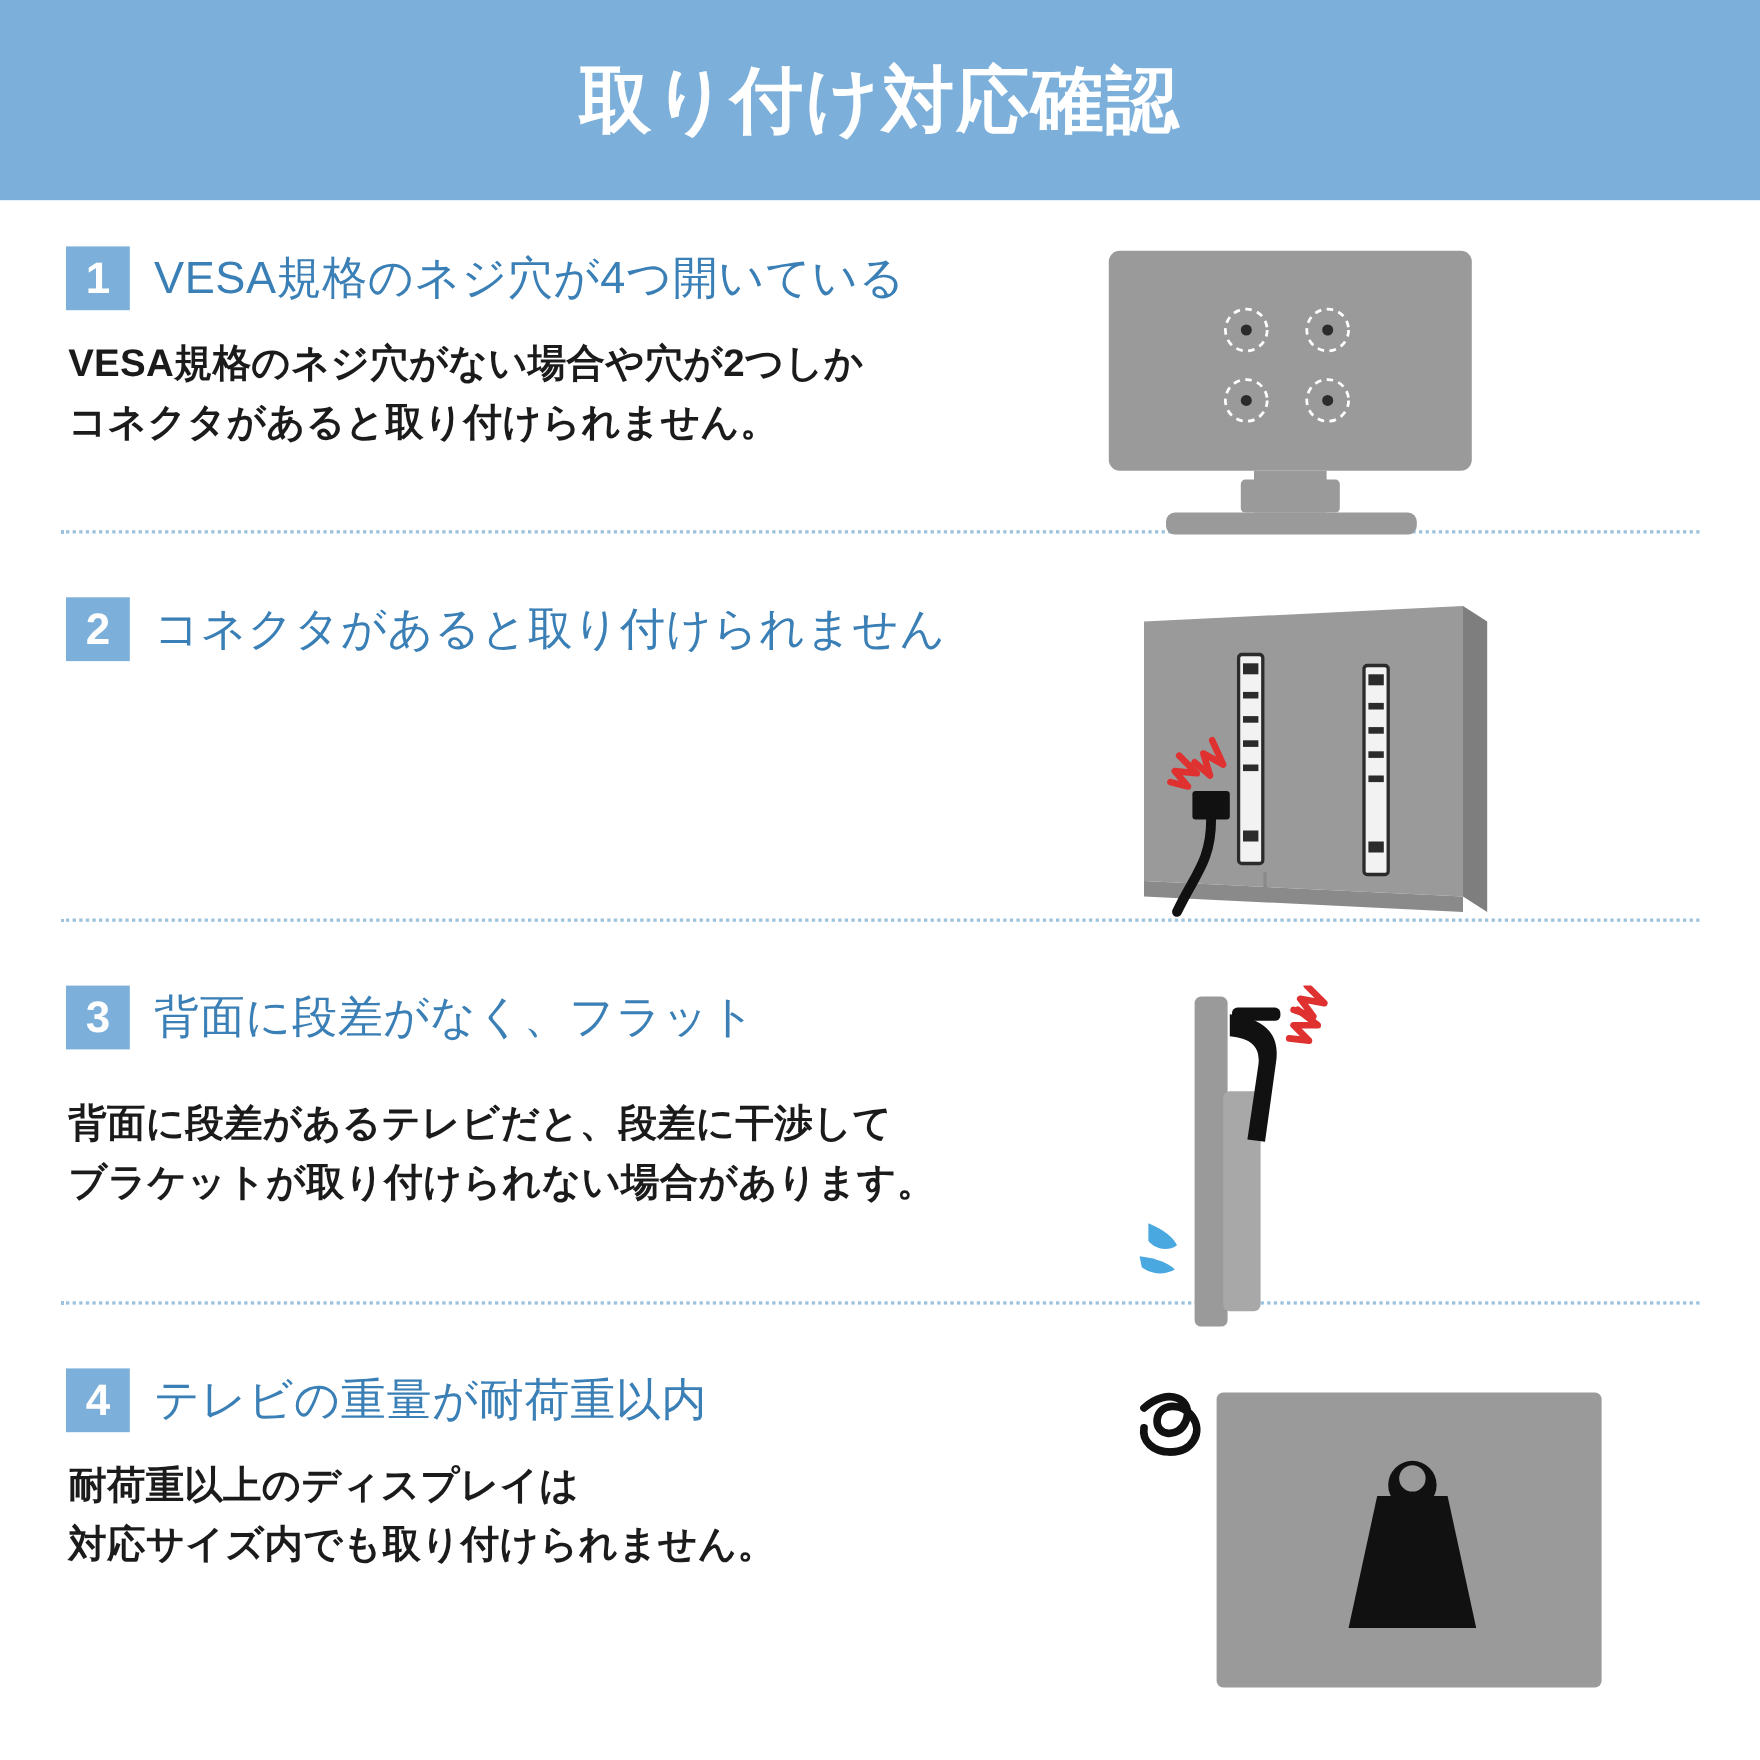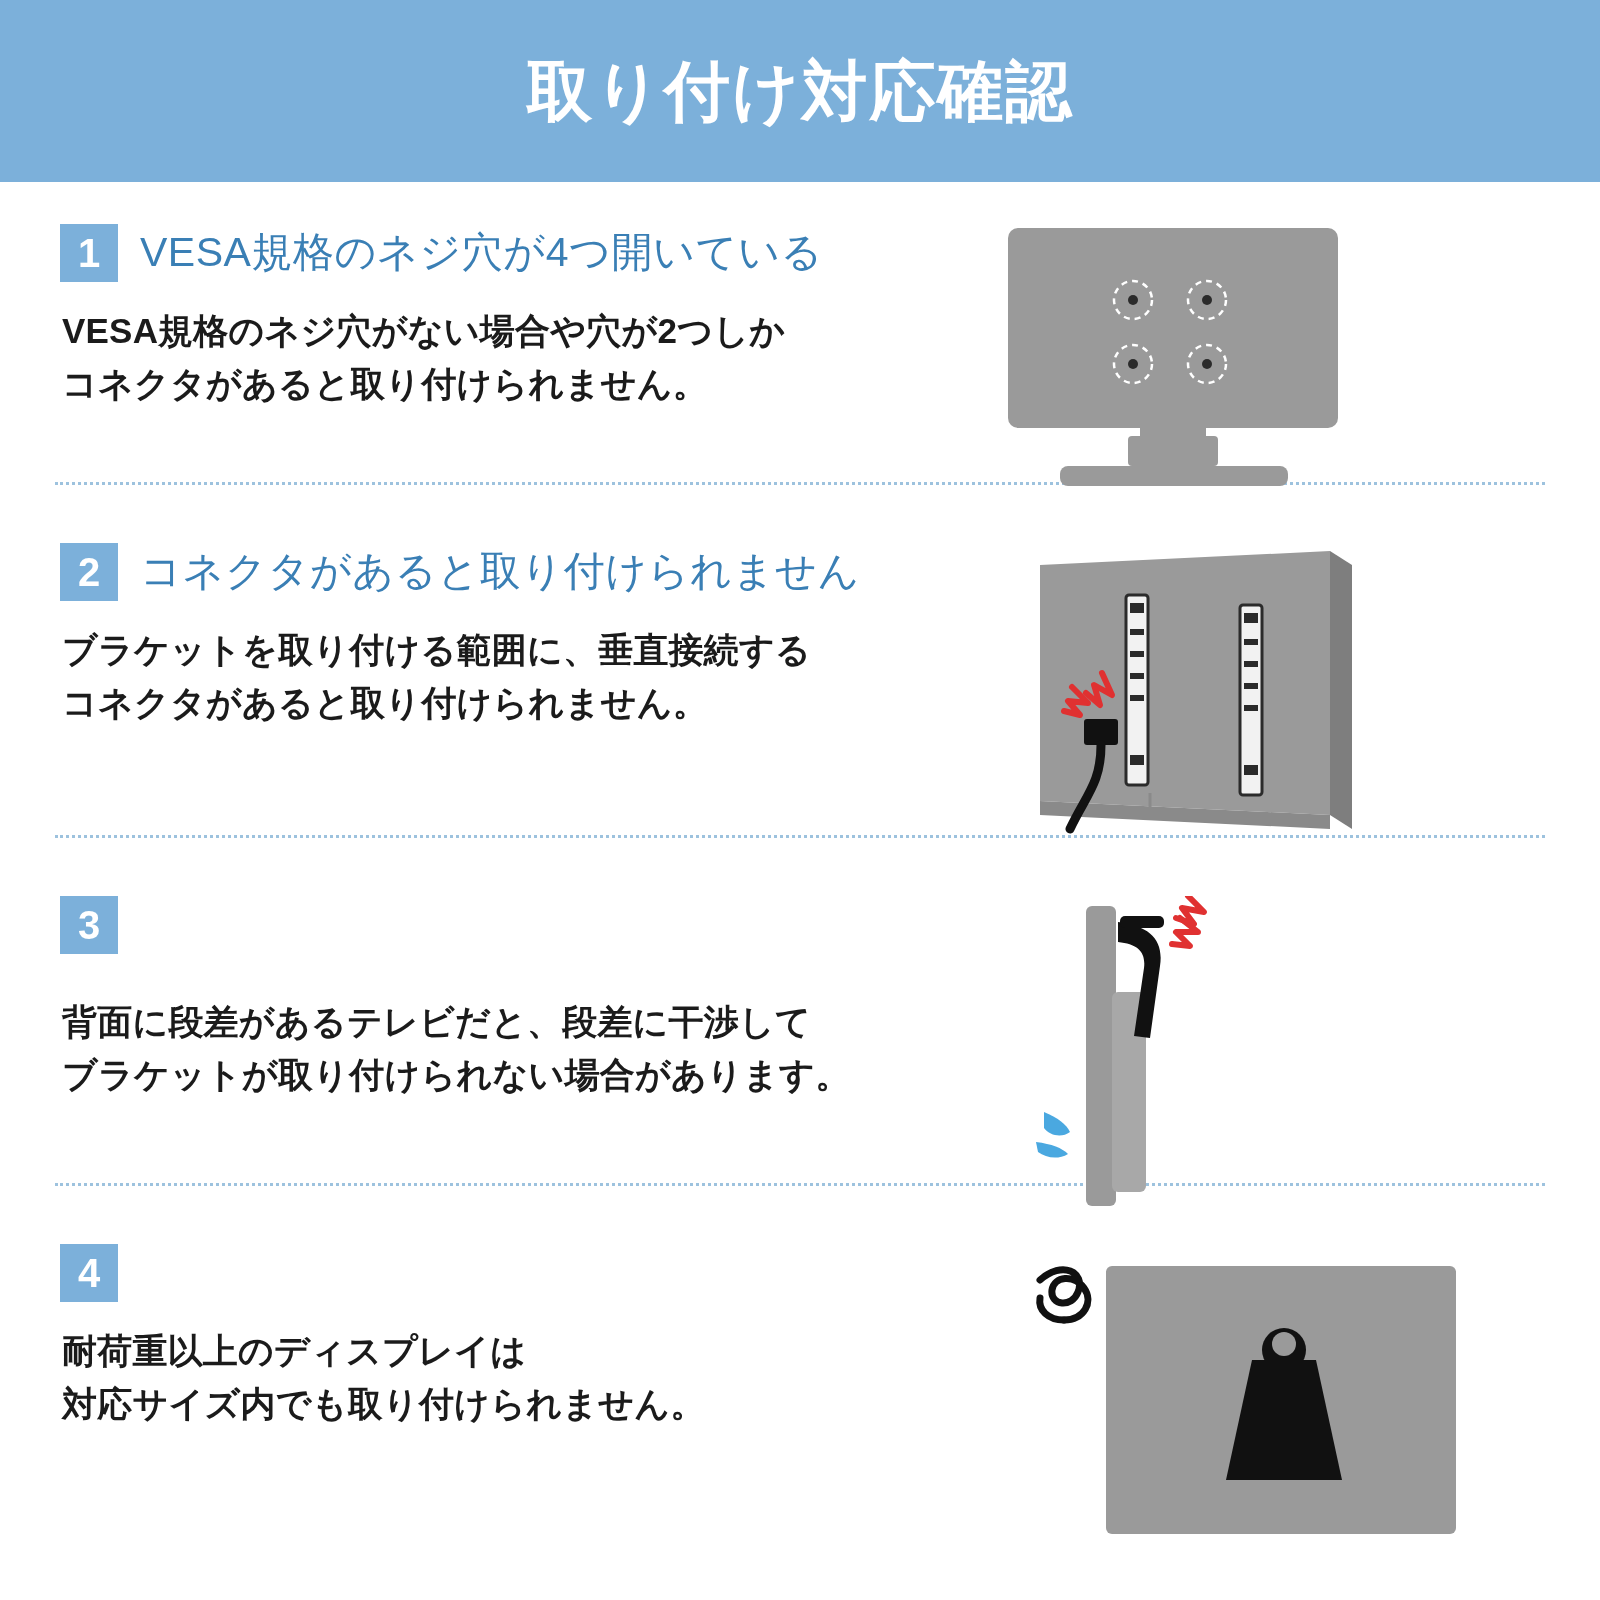--- a/index.html
+++ b/index.html
@@ -146,22 +146,20 @@
   </div>
 
   <div class="divider"></div>
 
   <div class="row" id="row-2">
     <div class="row-text">
       <div class="heading-line">
         <div class="num-badge">2</div>
         <div class="heading-text">コネクタがあると取り付けられません</div>
       </div>
-      <div class="body-text" style="white-space: pre-line;">ブラケットを取り付ける範囲に、垂直接続する
-コネクタがあると取り付けられません。</div>
     </div>
     <div class="row-visual">
       <svg class="svg-box" width="430" height="330" viewBox="0 0 430 330">
 
         <polygon points="40,22 330,8 330,272 40,258" fill="#9a9a9a"></polygon>
         <polygon points="330,8 352,22 352,286 330,272" fill="#7e7e7e"></polygon>
         <polygon points="40,258 330,272 330,286 40,272" fill="#8a8a8a"></polygon>
 
         <polyline points="150,250 150,268" fill="none" stroke="#8a8a8a" stroke-width="3"></polyline>
 
@@ -192,20 +190,21 @@
       </svg>
     </div>
   </div>
 
   <div class="divider"></div>
 
   <div class="row" id="row-3">
     <div class="row-text">
       <div class="heading-line">
         <div class="num-badge">3</div>
+        <div class="heading-text">背面に段差がなく、フラット</div>
       </div>
       <div class="body-text" style="white-space: pre-line; margin-top: 41px;">背面に段差があるテレビだと、段差に干渉して
 ブラケットが取り付けられない場合があります。</div>
     </div>
     <div class="row-visual">
       <svg class="svg-box" width="420" height="330" viewBox="0 0 420 330">
 
         <rect x="86" y="10" width="30" height="300" rx="6" fill="#9a9a9a"></rect>
         <rect x="112" y="96" width="34" height="200" rx="6" fill="#a8a8a8"></rect>
 
@@ -220,20 +219,21 @@
       </svg>
     </div>
   </div>
 
   <div class="divider"></div>
 
   <div class="row" id="row-4">
     <div class="row-text">
       <div class="heading-line">
         <div class="num-badge">4</div>
+        <div class="heading-text">テレビの重量が耐荷重以内</div>
       </div>
       <div class="body-text" style="white-space: pre-line;">耐荷重以上のディスプレイは
 対応サイズ内でも取り付けられません。</div>
     </div>
     <div class="row-visual">
       <svg class="svg-box" width="470" height="300" viewBox="0 0 470 300">
 
         <path d="M40 36 C62 16 86 28 78 48 C72 64 50 62 52 46 C54 32 74 30 84 44 C94 58 84 76 64 76" fill="none" stroke="#111111" stroke-width="7" stroke-linecap="round"></path>
         <path d="M64 76 C48 76 38 66 40 54" fill="none" stroke="#111111" stroke-width="7" stroke-linecap="round"></path>
 

